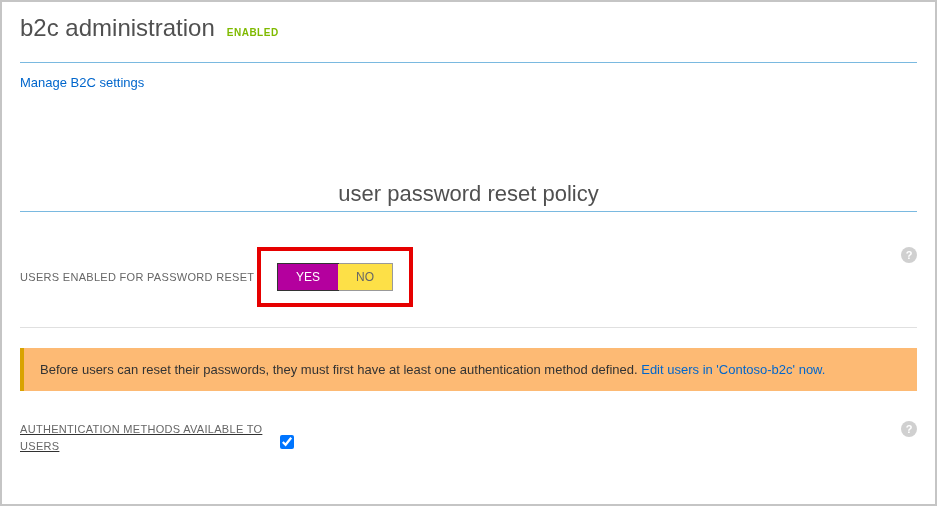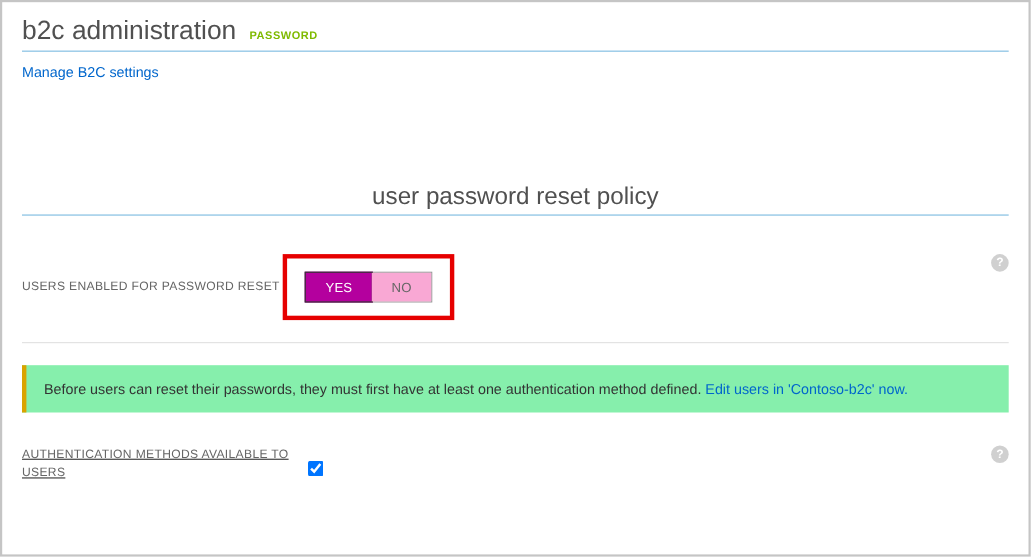--- a/index.html
+++ b/index.html
@@ -14,21 +14,21 @@
       height: 506px;
       border: 2px solid #c5c5c5;
       padding: 12px 18px;
       color: #323232;
     }
     .header-row {
       display: flex;
       align-items: baseline;
       gap: 12px;
       border-bottom: 1px solid #7ab9e0;
-      padding-bottom: 4px;
+      padding-bottom: 20px;
       margin-bottom: 10px;
     }
     .page-title {
       font-size: 24px;
       font-weight: 300;
       color: #505050;
     }
     .preview-badge {
       font-size: 10px;
       font-weight: 700;
@@ -95,37 +95,37 @@
       display: flex;
       border: 1px solid #999;
     }
     .toggle-option {
       padding: 6px 18px;
       font-size: 12px;
       cursor: pointer;
       text-align: center;
       min-width: 50px;
       border: none;
-      background: #f9a8d4;
+      background: #fde047;
       color: #666;
     }
     .toggle-option.active {
       background: #b4009e;
       color: #fff;
       border: 1px solid #333;
       margin: -1px;
       text-align: right;
     }
     .divider {
       border: none;
       border-top: 1px solid #e0e0e0;
       margin: 20px 0;
     }
     .info-banner {
-      background: #86efac;
+      background: #fdba74;
       border-left: 4px solid #d9a300;
       padding: 14px 16px;
       font-size: 13px;
       color: #333;
       margin-bottom: 30px;
     }
     .info-banner .link {
       font-size: 13px;
     }
     .auth-row {
@@ -154,21 +154,21 @@
       color: #333;
     }
   </style>
 </head>
 <body>
 
 
 
 <div class="header-row">
   <span class="page-title">b2c administration</span>
-  <span class="preview-badge">PASSWORD</span>
+  <span class="preview-badge">ENABLED</span>
 </div>
 
 <span class="link">Manage B2C settings</span>
 
 <div class="spacer"></div>
 
 <div class="section-title">user password reset policy</div>
 
 <div class="field-row">
   <div class="field-label">USERS ENABLED FOR PASSWORD RESET</div>

